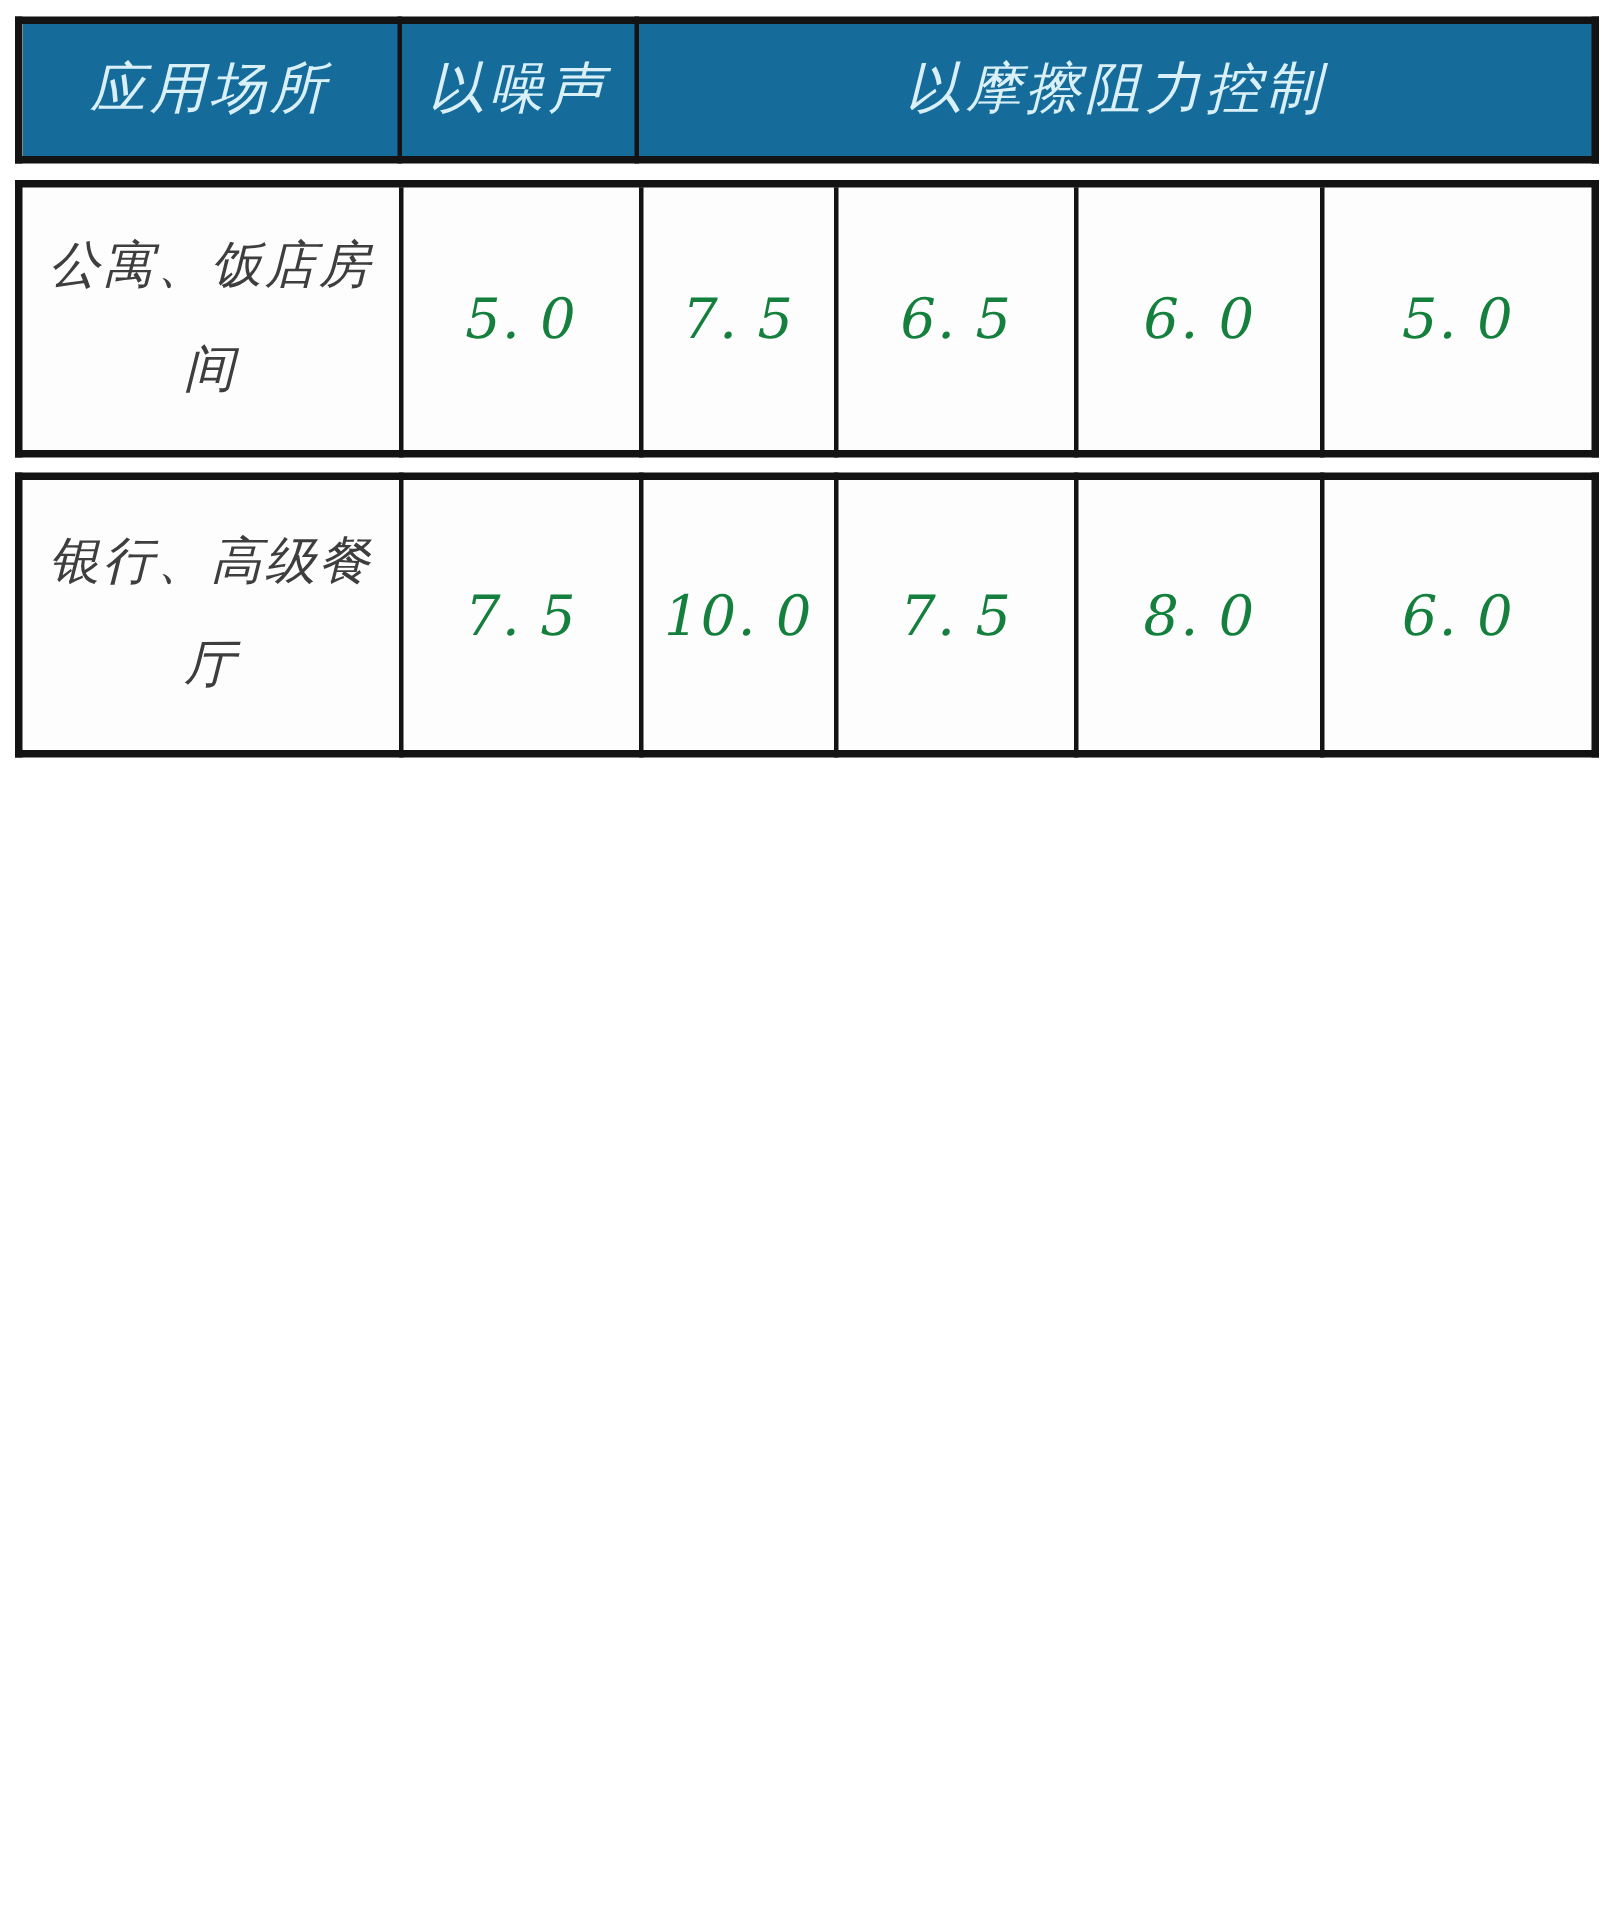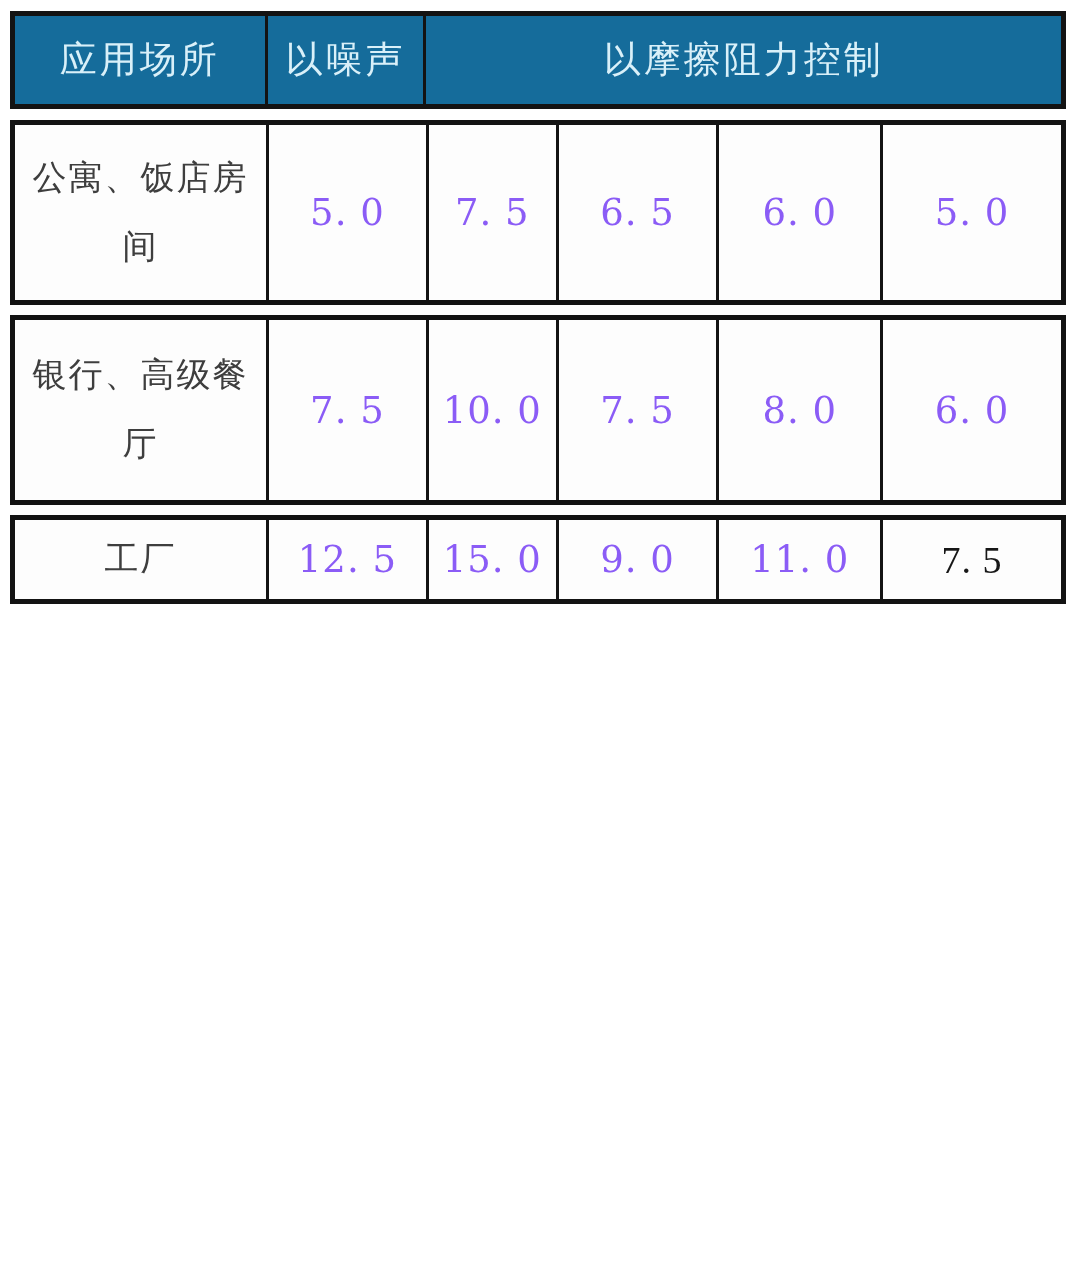--- a/index.html
+++ b/index.html
@@ -9,20 +9,21 @@
     width: 1080px;
     height: 1279px;
     overflow: hidden;
     font-family: "Liberation Serif", "DejaVu Serif", serif;
   }
   .page {
     position: absolute;
     left: 10px;
     top: 11px;
     width: 1060px;
+    font-style: italic;
   }
   table.seg {
     border-collapse: collapse;
     table-layout: fixed;
     width: 1056px;
     background: #fdfdfd;
     border: 5px solid #131313;
   }
   .gap1 { margin-bottom: 11px; }
   .gap2 { margin-bottom: 10px; }
@@ -45,21 +46,21 @@
     color: #3e3e3e;
   }
   .h1row td {
     font-size: 37px;
     letter-spacing: 3px;
     line-height: 1.2;
   }
   .num {
     font-family: "DejaVu Serif", serif;
     font-size: 37px;
-    color: #8b5cf6;
+    color: #15803d;
     letter-spacing: 1px;
     white-space: pre;
   }
   .num-alt {
     font-family: "Liberation Serif", serif;
     color: #171717;
     font-size: 38px;
   }
 </style>
 </head>
@@ -129,24 +130,16 @@
   <table class="seg">
     <colgroup>
       <col style="width:251px">
         <col style="width:157px">
         <col style="width:128px">
       <col style="width:158px">
         <col style="width:161px">
         <col style="width:179px">
     </colgroup>
     <tbody>
-    <tr style="height:84px;">
-      <td class="cjk">工厂</td>
-      <td class="num">12. 5</td>
-      <td class="num">15. 0</td>
-      <td class="num">9. 0</td>
-      <td class="num">11. 0</td>
-      <td class="num num-alt">7. 5</td>
-    </tr>
   </tbody>
     </table>
 
 </div>
 
 </body></html>

